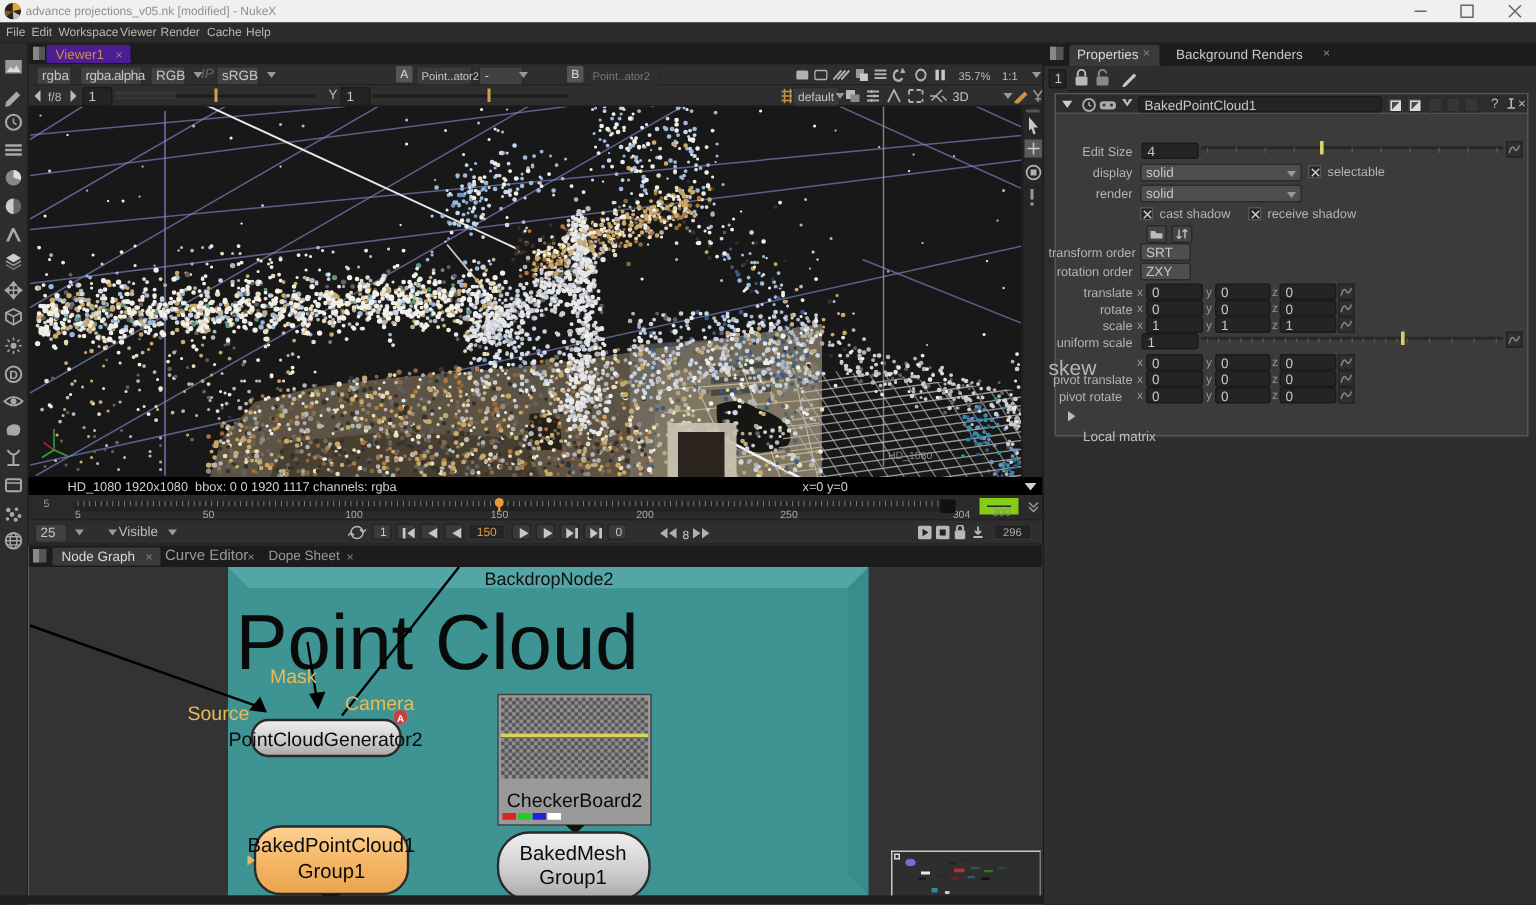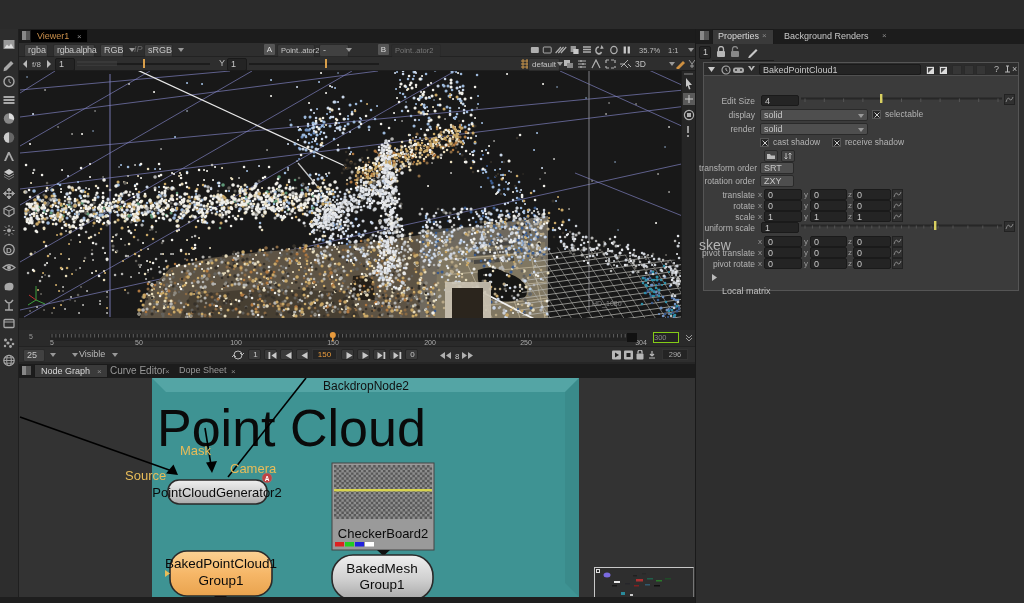--- a/index.html
+++ b/index.html
@@ -12,21 +12,44 @@
  font-size:9px;line-height:11px;padding:0 3px}
 .fld{background:#242424;border:1px solid #1a1a1a;border-radius:2px;color:#c8c8c8;
  font-size:9px;line-height:11px;padding:0 3px}
 .caret{display:inline-block;width:0;height:0;border-left:3px solid transparent;
  border-right:3px solid transparent;border-top:4px solid #999;vertical-align:middle;margin-left:3px}
 .xmk{color:#8a8a8a;font-size:8px}
 </style></head>
 <body>
 <div id="app">
 
-
+<div class="abs" style="left:0;top:0;width:1024px;height:15px;background:#f0f0f0">
+ <svg class="abs" style="left:3px;top:2px" width="11" height="11" viewBox="0 0 11 11">
+  <circle cx="5.5" cy="5.5" r="5.5" fill="#2a2118"></circle>
+  <path d="M5.5 5.5 L5.5 0 A5.5 5.5 0 0 1 10.8 4.2 Z" fill="#e8a33c"></path>
+  <path d="M5.5 5.5 L10.3 8.2 A5.5 5.5 0 0 1 5.9 11 Z" fill="#c8c0b0"></path>
+  <path d="M5.5 5.5 L1.2 9.1 A5.5 5.5 0 0 1 0 5 Z" fill="#7a5c28"></path>
+ </svg>
+ <div class="abs" style="left:17px;top:2px;font-size:8px;color:#8f8f8f;line-height:11px">advance projections_v05.nk [modified] - NukeX</div>
+ <svg class="abs" style="left:938px;top:0" width="86" height="15" viewBox="0 0 86 15">
+  <line x1="5" y1="7.5" x2="13" y2="7.5" stroke="#666" stroke-width="1"></line>
+  <rect x="36" y="3.5" width="8" height="8" fill="none" stroke="#666" stroke-width="1"></rect>
+  <path d="M68 3.5 L76 11.5 M76 3.5 L68 11.5" stroke="#666" stroke-width="1"></path>
+ </svg>
+</div>
+
+<div class="abs" style="left:0;top:15px;width:1024px;height:14px;background:#2b2b2b;border-bottom:1px solid #222">
+ <div class="abs t8" style="left:4px;top:2px">File</div>
+ <div class="abs t8" style="left:21px;top:2px">Edit</div>
+ <div class="abs t8" style="left:39px;top:2px">Workspace</div>
+ <div class="abs t8" style="left:80px;top:2px">Viewer</div>
+ <div class="abs t8" style="left:107px;top:2px">Render</div>
+ <div class="abs t8" style="left:138px;top:2px">Cache</div>
+ <div class="abs t8" style="left:164px;top:2px">Help</div>
+</div>
 
 <div class="abs" style="left:0;top:29px;width:19px;height:574px;background:#2d2d2d;border-right:1px solid #1f1f1f">
 <svg width="19" height="340" viewBox="0 0 19 340" style="position:absolute;left:0;top:6px">
 <rect x="3.5" y="5" width="11" height="9" fill="#999"></rect>
         <path d="M4.5 13 l2.5-3.5 2 2 2-3 2.5 4.5z" fill="#ddd"></path>
 <path d="M4 33 l7-7 2.5 2.5 -7 7 -3 .8z" fill="#a8a8a8"></path>
 <circle cx="9" cy="46.5" r="5" fill="none" stroke="#a8a8a8" stroke-width="1.4"></circle>
         <path d="M9 44 v2.7 l2 1.4" stroke="#a8a8a8" fill="none"></path>
 <path d="M3.5 62h11M3.5 65h11M3.5 68h11" stroke="#a8a8a8" stroke-width="1.8"></path>
 <circle cx="9" cy="83.5" r="5.2" fill="#888"></circle>
@@ -62,21 +85,21 @@
 </svg>
 </div>
 
 <div class="abs" style="left:19px;top:29px;width:676px;height:335px;background:#262626">
 
  <div class="abs" style="left:0;top:0;width:676px;height:14px;background:#1c1c1c">
   <svg class="abs" style="left:3px;top:2px" width="10" height="10">
           <rect x="0" y="0" width="9" height="9" fill="#555"></rect>
           <rect x="0" y="0" width="4" height="9" fill="#888"></rect>
         </svg>
-  <div class="abs" style="left:11px;top:0;width:58px;height:14px;background:#000000;border:1px solid #1a1a1a">
+  <div class="abs" style="left:11px;top:0;width:58px;height:14px;background:#4c1d95;border:1px solid #1a1a1a">
     <div class="abs" style="left:6px;top:1px;font-size:9px;color:#c98f4b">Viewer1</div>
     <div class="abs xmk" style="left:46px;top:2px">×</div>
   </div>
  </div>
 
  <div class="abs" style="left:0;top:14px;width:676px;height:14px;background:#2e2e2e;border-bottom:1px solid #222">
   <div class="abs dd" style="left:5px;top:1px;width:24px">rgba</div>
         <span class="abs caret" style="left:31px;top:5px"></span>
   <div class="abs dd" style="left:34px;top:1px;width:42px;letter-spacing:-0.3px">rgba.alpha</div>
         <span class="abs caret" style="left:78px;top:5px"></span>
@@ -314,38 +337,45 @@
           </svg>
   </div>
   <svg class="abs" style="left:1px;top:38px" width="12" height="12">
           <circle cx="6" cy="6" r="4.6" fill="none" stroke="#b0b0b0" stroke-width="1.2"></circle>
           <rect x="4" y="4" width="4" height="4" fill="#b0b0b0"></rect>
         </svg>
   <div class="abs" style="left:5px;top:55px;width:2px;height:7px;background:#999"></div>
   <div class="abs" style="left:5px;top:64px;width:2px;height:2px;background:#999"></div>
  </div>
 
+ <div class="abs" style="left:0;top:289px;width:676px;height:12px;background:#000">
+  <div class="abs" style="left:26px;top:1px;font-size:8.5px;color:#d0d0d0">HD_1080 1920x1080&nbsp;&nbsp;bbox: 0 0 1920 1117 channels: rgba</div>
+  <div class="abs" style="left:516px;top:1px;font-size:8.5px;color:#d0d0d0">x=0 y=0</div>
+  <svg class="abs" style="left:664px;top:4px" width="8" height="5">
+          <path d="M0 0h8L4 5z" fill="#ccc"></path>
+        </svg>
+ </div>
 
  <div class="abs" style="left:0;top:301px;width:676px;height:16px;background:#2a2a2a">
   <div class="abs" style="left:10px;top:3px;font-size:7px;color:#999">5</div>
   <svg class="abs" style="left:0;top:0" width="676" height="16" viewBox="0 0 676 16">
    <rect x="31" y="4" width="586" height="7" fill="#222"></rect>
 <path d="M33.0 4v3.5M36.9 4v3.5M40.7 4v3.5M44.6 4v3.5M48.5 4v3.5M52.4 4v3.5M56.2 4v3.5M60.1 4v3.5M64.0 4v3.5M67.9 4v3.5M71.7 4v3.5M75.6 4v3.5M79.5 4v3.5M83.3 4v3.5M87.2 4v3.5M91.1 4v3.5M95.0 4v3.5M98.8 4v3.5M102.7 4v3.5M106.6 4v3.5M110.5 4v3.5M114.3 4v3.5M118.2 4v3.5M122.1 4v3.5M126.0 4v3.5M129.8 4v3.5M133.7 4v3.5M137.6 4v3.5M141.4 4v3.5M145.3 4v3.5M149.2 4v3.5M153.1 4v3.5M156.9 4v3.5M160.8 4v3.5M164.7 4v3.5M168.6 4v3.5M172.4 4v3.5M176.3 4v3.5M180.2 4v3.5M184.0 4v3.5M187.9 4v3.5M191.8 4v3.5M195.7 4v3.5M199.5 4v3.5M203.4 4v3.5M207.3 4v3.5M211.2 4v3.5M215.0 4v3.5M218.9 4v3.5M222.8 4v3.5M226.7 4v3.5M230.5 4v3.5M234.4 4v3.5M238.3 4v3.5M242.1 4v3.5M246.0 4v3.5M249.9 4v3.5M253.8 4v3.5M257.6 4v3.5M261.5 4v3.5M265.4 4v3.5M269.3 4v3.5M273.1 4v3.5M277.0 4v3.5M280.9 4v3.5M284.7 4v3.5M288.6 4v3.5M292.5 4v3.5M296.4 4v3.5M300.2 4v3.5M304.1 4v3.5M308.0 4v3.5M311.9 4v3.5M315.7 4v3.5M319.6 4v3.5M323.5 4v3.5M327.3 4v3.5M331.2 4v3.5M335.1 4v3.5M339.0 4v3.5M342.8 4v3.5M346.7 4v3.5M350.6 4v3.5M354.5 4v3.5M358.3 4v3.5M362.2 4v3.5M366.1 4v3.5M370.0 4v3.5M373.8 4v3.5M377.7 4v3.5M381.6 4v3.5M385.4 4v3.5M389.3 4v3.5M393.2 4v3.5M397.1 4v3.5M400.9 4v3.5M404.8 4v3.5M408.7 4v3.5M412.6 4v3.5M416.4 4v3.5M420.3 4v3.5M424.2 4v3.5M428.0 4v3.5M431.9 4v3.5M435.8 4v3.5M439.7 4v3.5M443.5 4v3.5M447.4 4v3.5M451.3 4v3.5M455.2 4v3.5M459.0 4v3.5M462.9 4v3.5M466.8 4v3.5M470.6 4v3.5M474.5 4v3.5M478.4 4v3.5M482.3 4v3.5M486.1 4v3.5M490.0 4v3.5M493.9 4v3.5M497.8 4v3.5M501.6 4v3.5M505.5 4v3.5M509.4 4v3.5M513.3 4v3.5M517.1 4v3.5M521.0 4v3.5M524.9 4v3.5M528.7 4v3.5M532.6 4v3.5M536.5 4v3.5M540.4 4v3.5M544.2 4v3.5M548.1 4v3.5M552.0 4v3.5M555.9 4v3.5M559.7 4v3.5M563.6 4v3.5M567.5 4v3.5M571.3 4v3.5M575.2 4v3.5M579.1 4v3.5M583.0 4v3.5M586.8 4v3.5M590.7 4v3.5M594.6 4v3.5M598.5 4v3.5M602.3 4v3.5M606.2 4v3.5M610.1 4v3.5" stroke="#777" stroke-width="0.7"></path>
 <text x="33" y="15" font-size="7" fill="#aaa" text-anchor="middle" font-family="Liberation Sans">5</text>
 <text x="120" y="15" font-size="7" fill="#aaa" text-anchor="middle" font-family="Liberation Sans">50</text>
 <text x="217" y="15" font-size="7" fill="#aaa" text-anchor="middle" font-family="Liberation Sans">100</text>
 <text x="314" y="15" font-size="7" fill="#aaa" text-anchor="middle" font-family="Liberation Sans">150</text>
 <text x="411" y="15" font-size="7" fill="#aaa" text-anchor="middle" font-family="Liberation Sans">200</text>
 <text x="507" y="15" font-size="7" fill="#aaa" text-anchor="middle" font-family="Liberation Sans">250</text>
 <text x="622" y="15" font-size="7" fill="#aaa" text-anchor="middle" font-family="Liberation Sans">304</text>
 <rect x="608" y="3" width="10" height="9" fill="#111"></rect>
 <circle cx="313.8" cy="5" r="3" fill="#e89a3c"></circle>
 <line x1="313.8" y1="5" x2="313.8" y2="11" stroke="#e89a3c" stroke-width="1.5"></line>
   </svg>
-  <div class="abs" style="left:634px;top:2px;width:26px;height:11px;background:#242424;border:1px solid #84cc16;color:#8a8a8a;font-size:7.5px;text-align:left;line-height:10px">300</div>
+  <div class="abs" style="left:634px;top:2px;width:26px;height:11px;background:#242424;border:5px solid #84cc16;color:#8a8a8a;font-size:7.5px;text-align:right;line-height:10px">300</div>
   <svg class="abs" style="left:666px;top:4px" width="8" height="8">
           <path d="M1 1 L4 4 L7 1 M1 4 L4 7 L7 4" stroke="#999" fill="none"></path>
         </svg>
  </div>
 
  <div class="abs" style="left:0;top:317px;width:676px;height:16px;background:#2e2e2e;border-top:1px solid #222">
   <div class="abs dd" style="left:4px;top:2px;width:22px">25</div>
         <span class="abs caret" style="left:28px;top:6px"></span>
   <div class="abs" style="left:38px;top:16px;font-size:9px;color:#bbb">TF</div>
         <span class="abs caret" style="left:50px;top:6px"></span>
@@ -699,21 +729,21 @@
         <div class="abs fld" style="left:60px;top:184px;width:38px;height:11px">0</div>
         <div class="abs" style="left:100px;top:185px;font-size:8px;color:#999">y</div>
         <div class="abs fld" style="left:106px;top:184px;width:37px;height:11px">0</div>
         <div class="abs" style="left:144px;top:185px;font-size:8px;color:#999">z</div>
         <div class="abs fld" style="left:149px;top:184px;width:38px;height:11px">0</div>
         <div class="abs" style="left:188px;top:184px;width:11px;height:11px;background:#303030;border:1px solid #222">
           <svg width="9" height="9">
             <path d="M1 7 Q3 1 4.5 4 T8 2" stroke="#888" fill="none"></path>
           </svg>
         </div>
-        <div style="position:absolute;font-size:8.5px;color:#b4b4b4;text-align:right;width:56px;left:-5px;top:196px;white-space:nowrap">pivot rotate</div>
+        <div style="position:absolute;font-size:8.5px;color:#b4b4b4;text-align:center;width:56px;left:-5px;top:196px;white-space:nowrap">pivot rotate</div>
         <div class="abs" style="left:54px;top:196px;font-size:8px;color:#999">x</div>
         <div class="abs fld" style="left:60px;top:195px;width:38px;height:11px">0</div>
         <div class="abs" style="left:100px;top:196px;font-size:8px;color:#999">y</div>
         <div class="abs fld" style="left:106px;top:195px;width:37px;height:11px">0</div>
         <div class="abs" style="left:144px;top:196px;font-size:8px;color:#999">z</div>
         <div class="abs fld" style="left:149px;top:195px;width:38px;height:11px">0</div>
         <div class="abs" style="left:188px;top:195px;width:11px;height:11px;background:#303030;border:1px solid #222">
           <svg width="9" height="9">
             <path d="M1 7 Q3 1 4.5 4 T8 2" stroke="#888" fill="none"></path>
           </svg>

